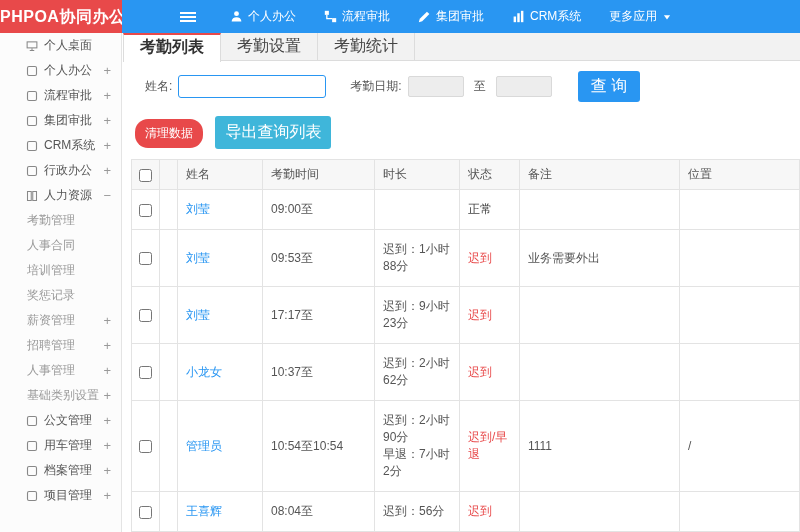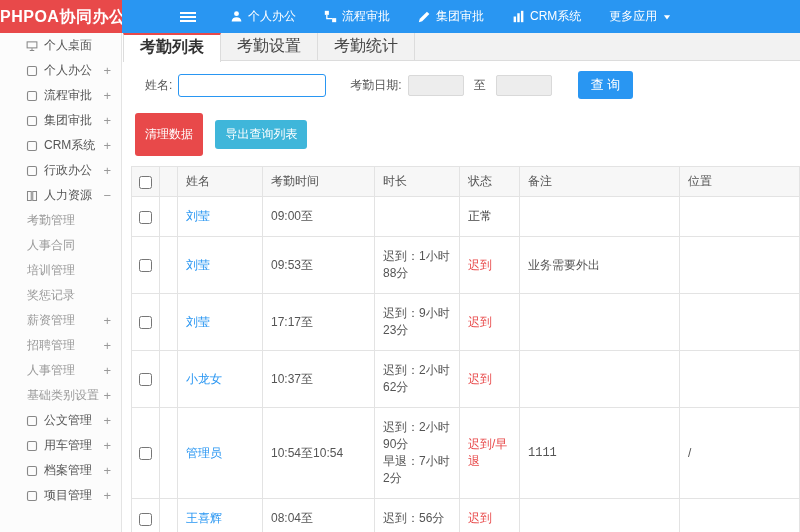--- a/index.html
+++ b/index.html
@@ -39,41 +39,41 @@
     line-height:24px; margin-bottom:-1px; height:29px; font-weight:bold; color:#333; }
 
   .filterbar { display:flex; align-items:center; padding:10px 10px 8px 22px; font-size:12px; color:#555; }
   .flabel { margin-right:6px; white-space:nowrap; }
   .name-input { width:148px; height:23px; border:1px solid #2996f2; border-radius:3px;
     outline:none; padding:0 6px; font-size:12px; margin-right:24px; }
   .date-input { width:56px; height:21px; background:#ededed; border:1px solid #d9d9d9;
     border-radius:2px; padding:0 4px; font-size:12px; }
   .to-label { margin:0 10px; }
   .btn-search { margin-left:26px; background:#2996f2; color:#fff; border:none; border-radius:3px;
-    font-size:13px; padding:5px 13px; cursor:pointer; }
+    font-size:16px; padding:5px 13px; cursor:pointer; }
 
   .actionbar { padding:6px 10px 10px 12px; }
-  .btn-danger { background:#e8494a; color:#fff; border:none; border-radius:3px;
-    font-size:12px; padding:13px 10px; cursor:pointer; margin-right:8px; }
+  .btn-danger { background:#e8494a; color:#fff; border:none; border-radius:13px;
+    font-size:12px; padding:6px 10px; cursor:pointer; margin-right:8px; }
   .btn-export { background:#3fb6da; color:#fff; border:none; border-radius:3px;
-    font-size:12px; padding:6px 10px; cursor:pointer; }
+    font-size:16px; padding:6px 10px; cursor:pointer; }
 
   
   table.grid { border-collapse:collapse; width:calc(100% - 8px); margin-left:8px; table-layout:fixed; }
   table.grid th, table.grid td { border:1px solid #e3e3e3; font-size:12px; text-align:left;
     padding:7px 8px; color:#555; vertical-align:middle; overflow:hidden; }
   table.grid thead th { background:#f7f7f7; color:#555; font-weight:normal; padding:6px 8px; }
   table.grid td { padding:11px 8px; }
   .c-check { width:28px; text-align:center !important; padding:6px 4px !important; }
   .c-gap { width:18px; }
   .c-name { width:85px; }
   .c-time { width:112px; }
   .c-duration { width:85px; }
   .c-status { width:60px; }
-  .c-note { width:160px;font-family:Liberation Mono, monospace; }
+  .c-note { width:160px; }
   .dur { white-space:pre-line; }
   a.name-link { color:#2996f2; text-decoration:none; cursor:pointer; }
   .st-late { color:#e8494a; }
   .st-normal { color:#444; }
   input[type=checkbox]{ width:13px; height:13px; margin:0; vertical-align:middle; }
 </style>
 </head>
 <body>
 
 <div class="app">

